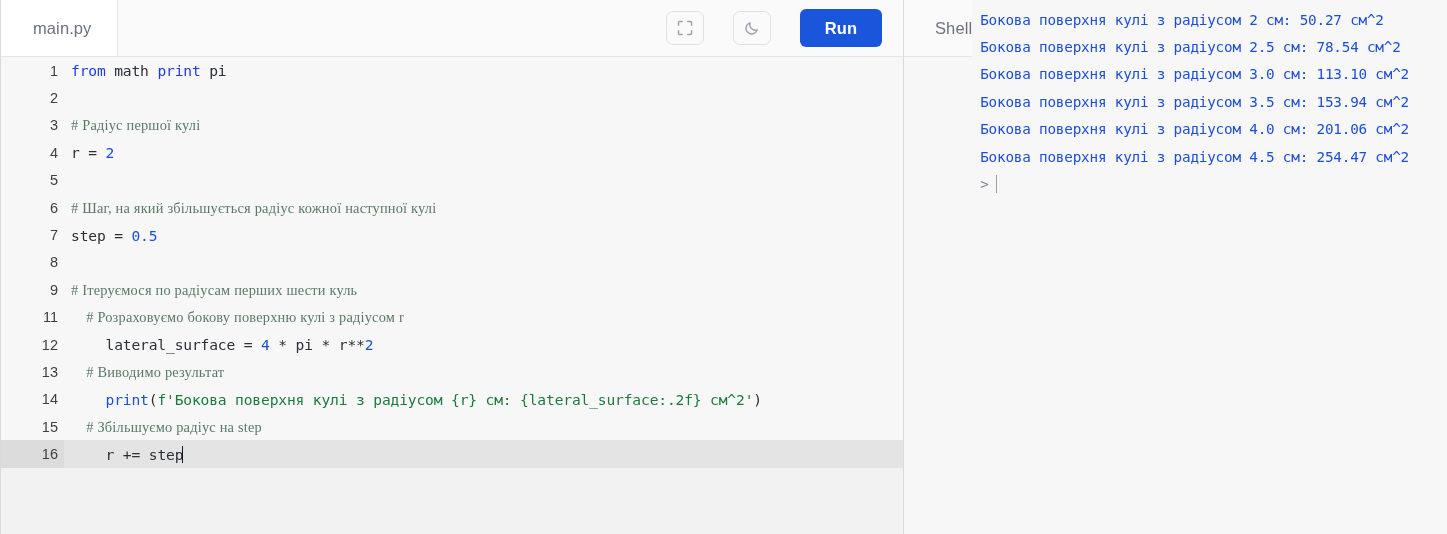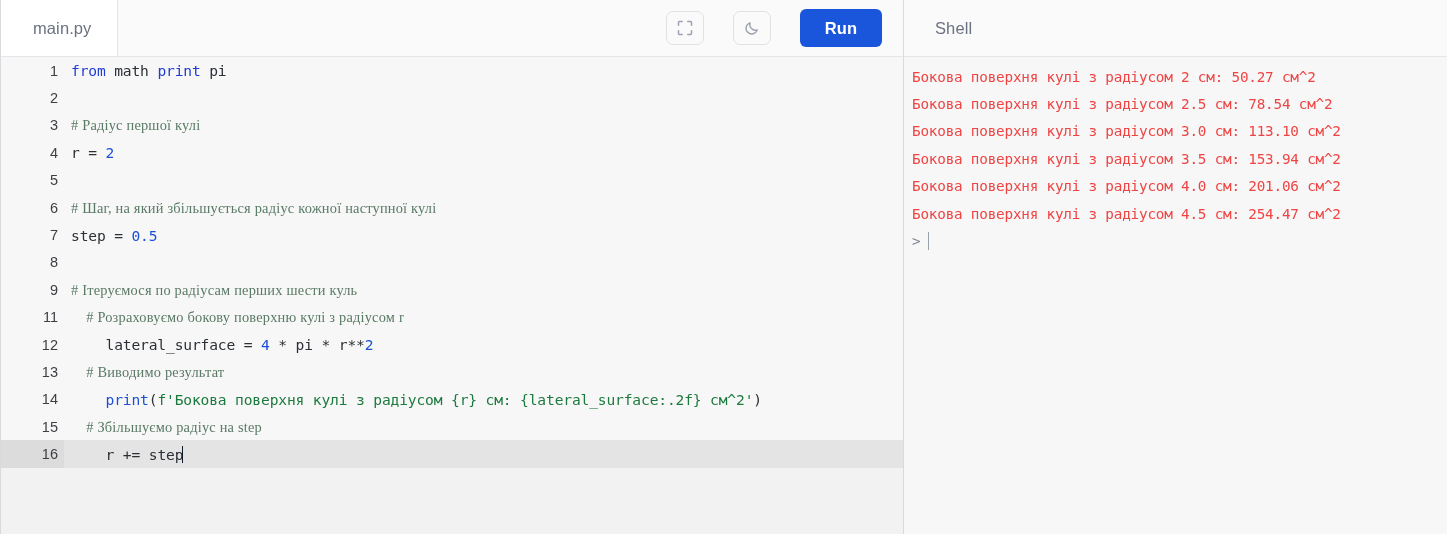--- a/index.html
+++ b/index.html
@@ -185,21 +185,21 @@
     height: 100%;
   }
 
   
   .shell-pane {
     position: relative;
     flex: 1 1 auto;
     height: 534px;
     background: #f7f7f7;
     display: flex;
-    flex-direction: column;
+    flex-direction: row;
     box-sizing: border-box;
     border-left: 1px solid #d8dade;
   }
 
   .shell-topbar {
     height: 57px;
     min-height: 57px;
     background: #fafafa;
     display: flex;
     align-items: center;
@@ -218,21 +218,21 @@
     box-sizing: border-box;
     overflow: hidden;
   }
 
   .shell-line {
     height: 27.4px;
     display: flex;
     align-items: center;
     font-family: "DejaVu Sans Mono", monospace;
     font-size: 14.3px;
-    color: #ef4444;
+    color: #1d4ed8;
     white-space: pre;
     letter-spacing: -0.2px;
   }
 
   .shell-prompt-row {
     height: 27.4px;
     display: flex;
     align-items: center;
     font-family: "DejaVu Sans Mono", monospace;
     font-size: 14.3px;

